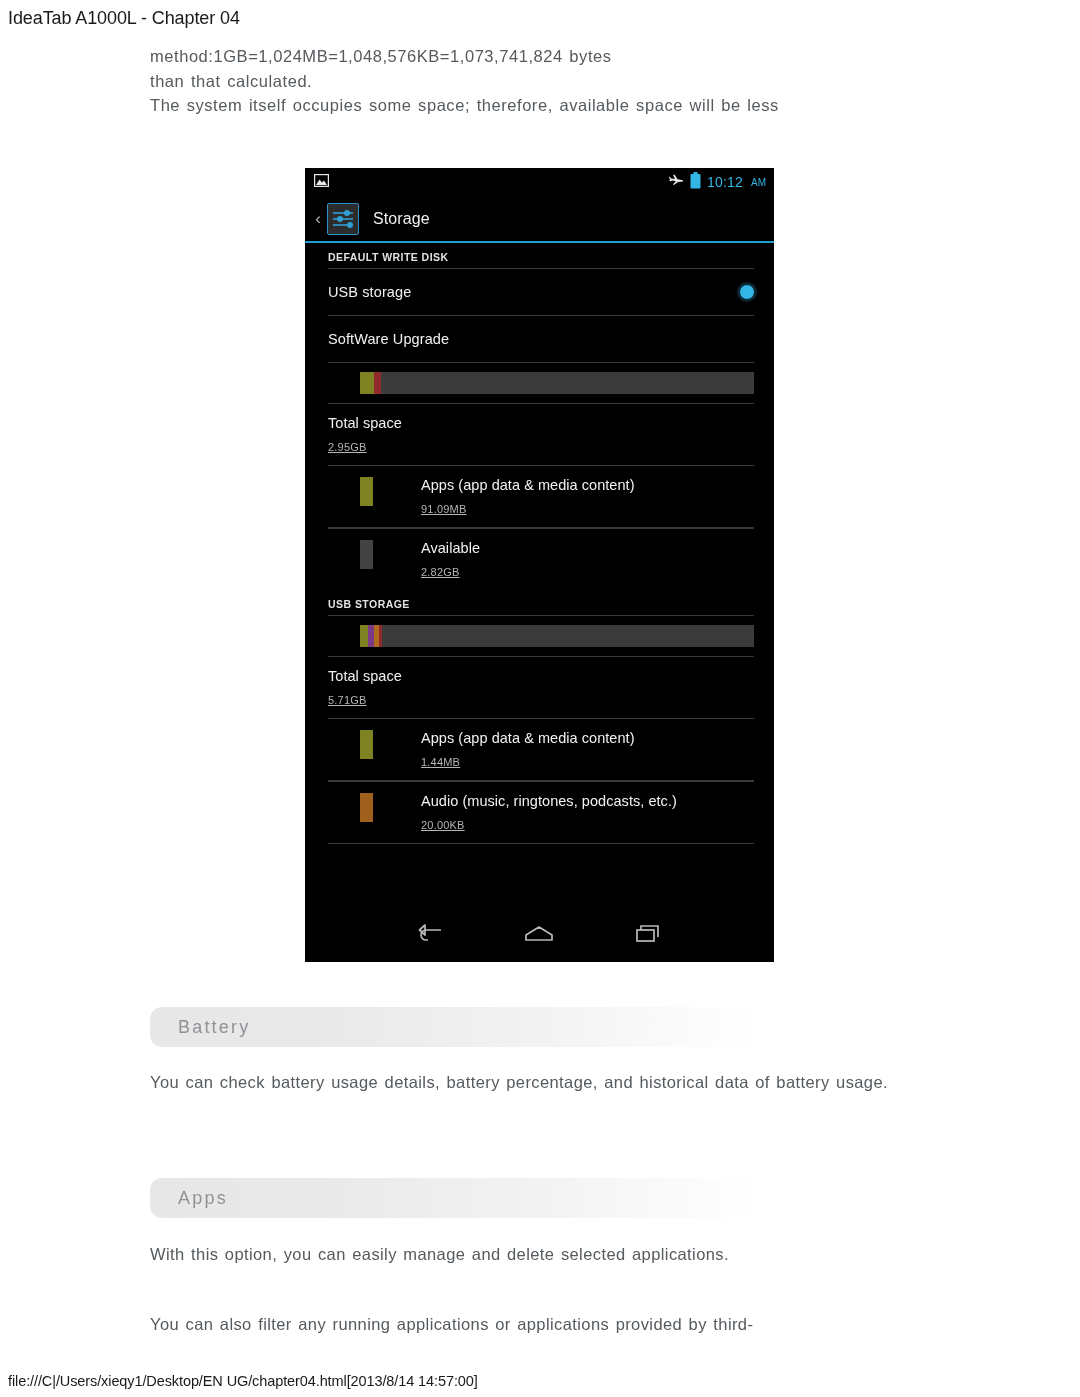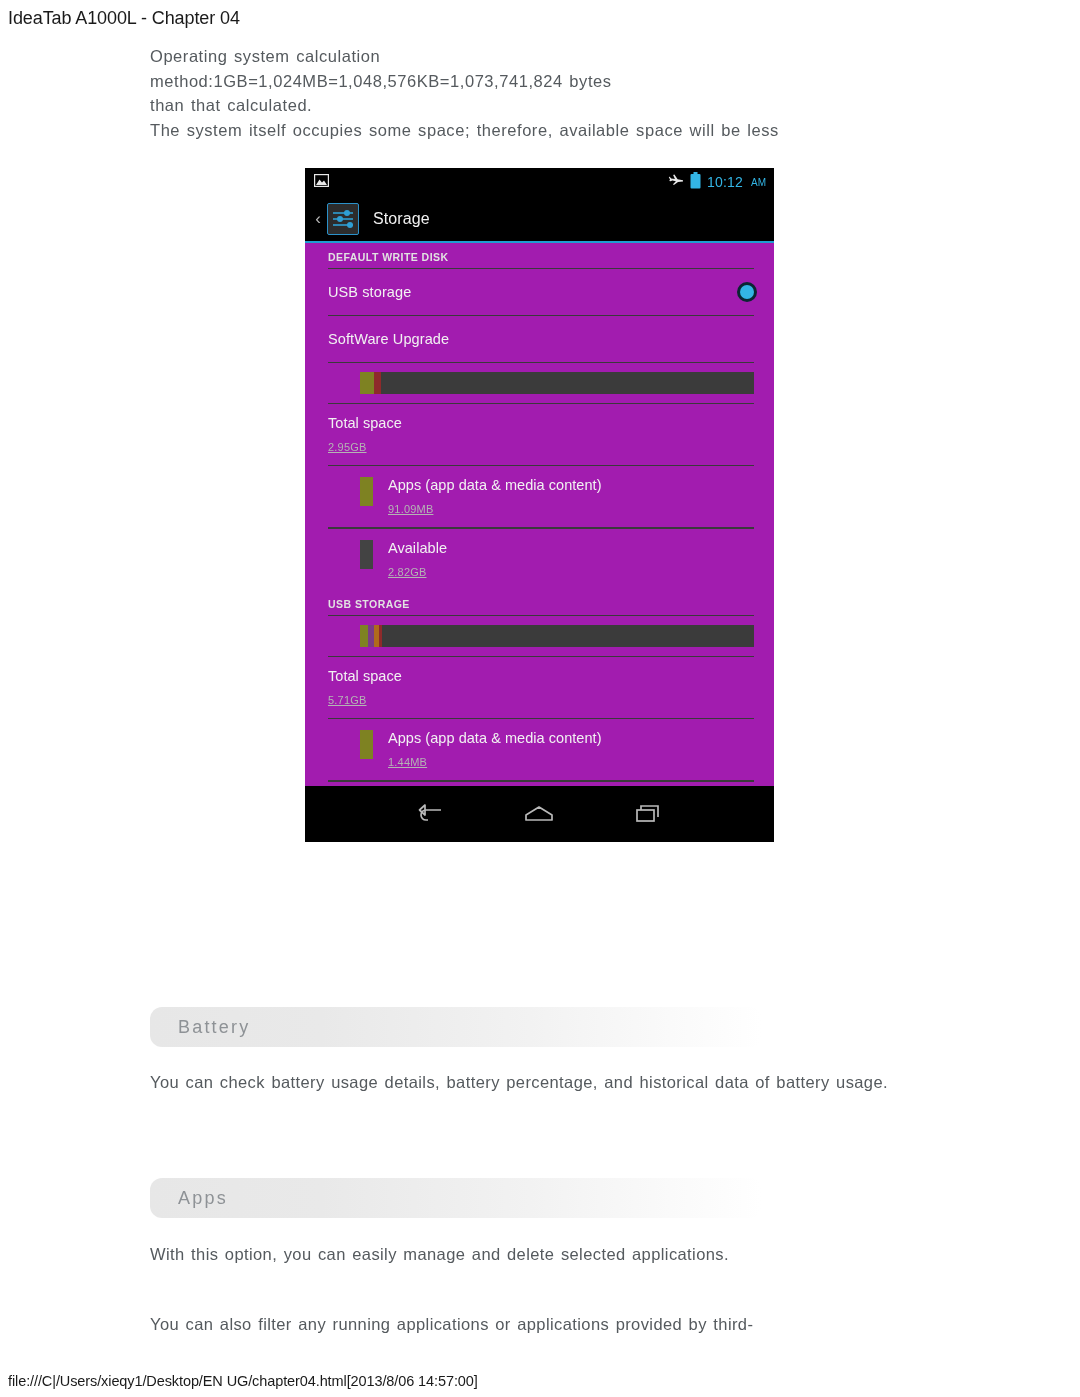--- a/index.html
+++ b/index.html
@@ -61,22 +61,22 @@
     letter-spacing: 2.2px;
     font-weight: 400;
   }
 
   
   .device {
     position: absolute;
     left: 305px;
     top: 168px;
     width: 469px;
-    height: 674px;
-    background: #a21caf;
+    height: 794px;
+    background: #000000;
     color: #ffffff;
     font-size: 13px;
     overflow: hidden;
   }
 
   
   .statusbar {
     height: 28px;
     display: flex;
     align-items: center;
@@ -165,21 +165,21 @@
     overflow: hidden;
   }
   .usage-seg { height: 100%; }
 
   
   .detail-row {
     display: flex;
     align-items: flex-start;
     padding: 10px 16px 10px 23px;
   }
-  .detail-row.indent { padding-left: 55px; }
+  .detail-row.indent { padding-left: 55px; gap: 33px; }
   .swatch {
     width: 13px;
     height: 29px;
     flex: none;
     margin-right: 15px;
     margin-top: 1px;
   }
   .detail-main { display: flex; flex-direction: column; }
   .detail-title { font-size: 14.5px; color: #f2f2f2; line-height: 18px; letter-spacing: 0.05px; }
   .detail-sub { font-size: 11px; color: #b4b4b4; line-height: 16px; letter-spacing: 0.2px; margin-top: 7px; text-decoration: underline; }
@@ -196,21 +196,20 @@
     padding: 0 70px;
   }
   .navbtn { width: 44px; height: 34px; display:flex; align-items:center; justify-content:center; }
 </style>
 </head>
 <body>
 
 <div class="page-header">IdeaTab A1000L - Chapter 04</div>
 
 <div class="content">
-  <div class="para">Operating system calculation</div>
   <div class="para">method:1GB=1,024MB=1,048,576KB=1,073,741,824 bytes</div>
   <div class="para">than that calculated.</div>
   <div class="para">The system itself occupies some space; therefore, available space will be less</div>
 </div>
 
 <div class="device">
 
   <div class="statusbar">
     <div class="sb-left">
       <span>
@@ -381,13 +380,13 @@
     <span>Apps</span>
   </div>
 </div>
 <div style="position:absolute; left:150px; top:1242px; width:780px;">
   <div class="para tight">With this option, you can easily manage and delete selected applications.</div>
 </div>
 <div style="position:absolute; left:150px; top:1312px; width:790px;">
   <div class="para tight">You can also filter any running applications or applications provided by third-</div>
 </div>
 
-<div class="page-footer">file:///C|/Users/xieqy1/Desktop/EN UG/chapter04.html[2013/8/06 14:57:00]</div>
+<div class="page-footer">file:///C|/Users/xieqy1/Desktop/EN UG/chapter04.html[2013/8/14 14:57:00]</div>
 
 </body></html>

